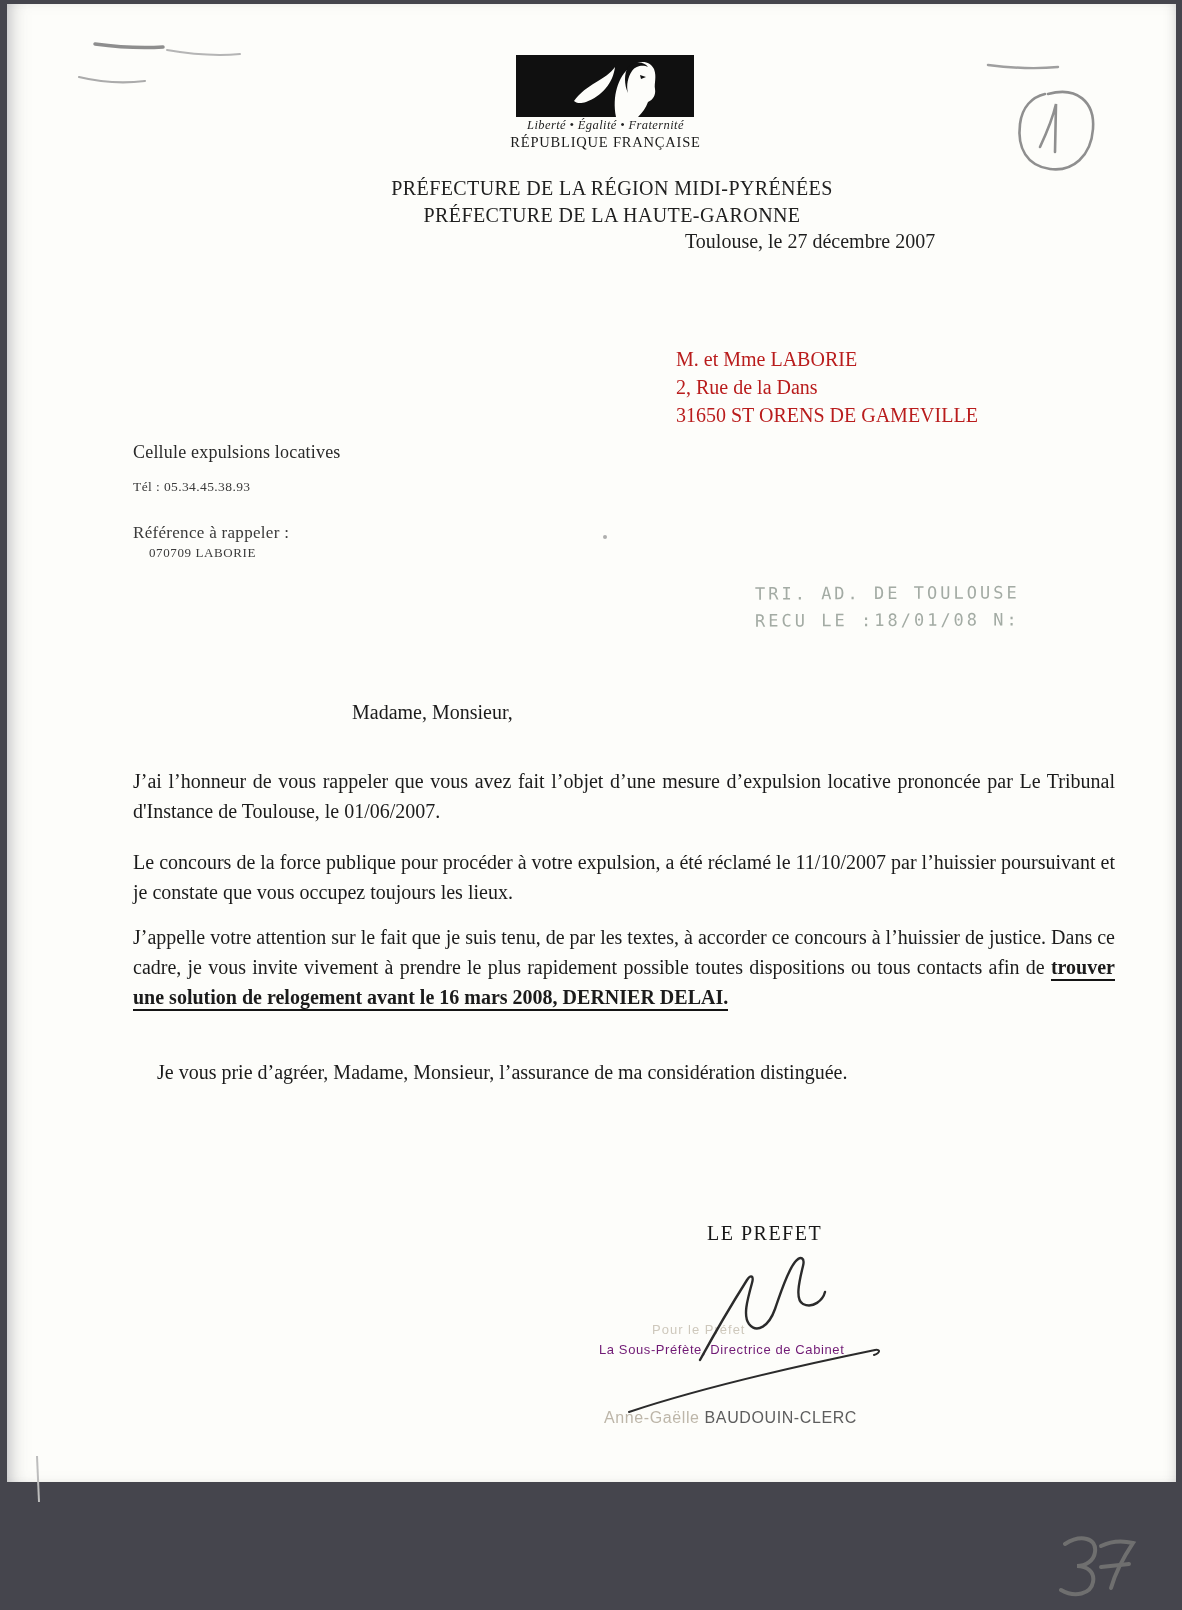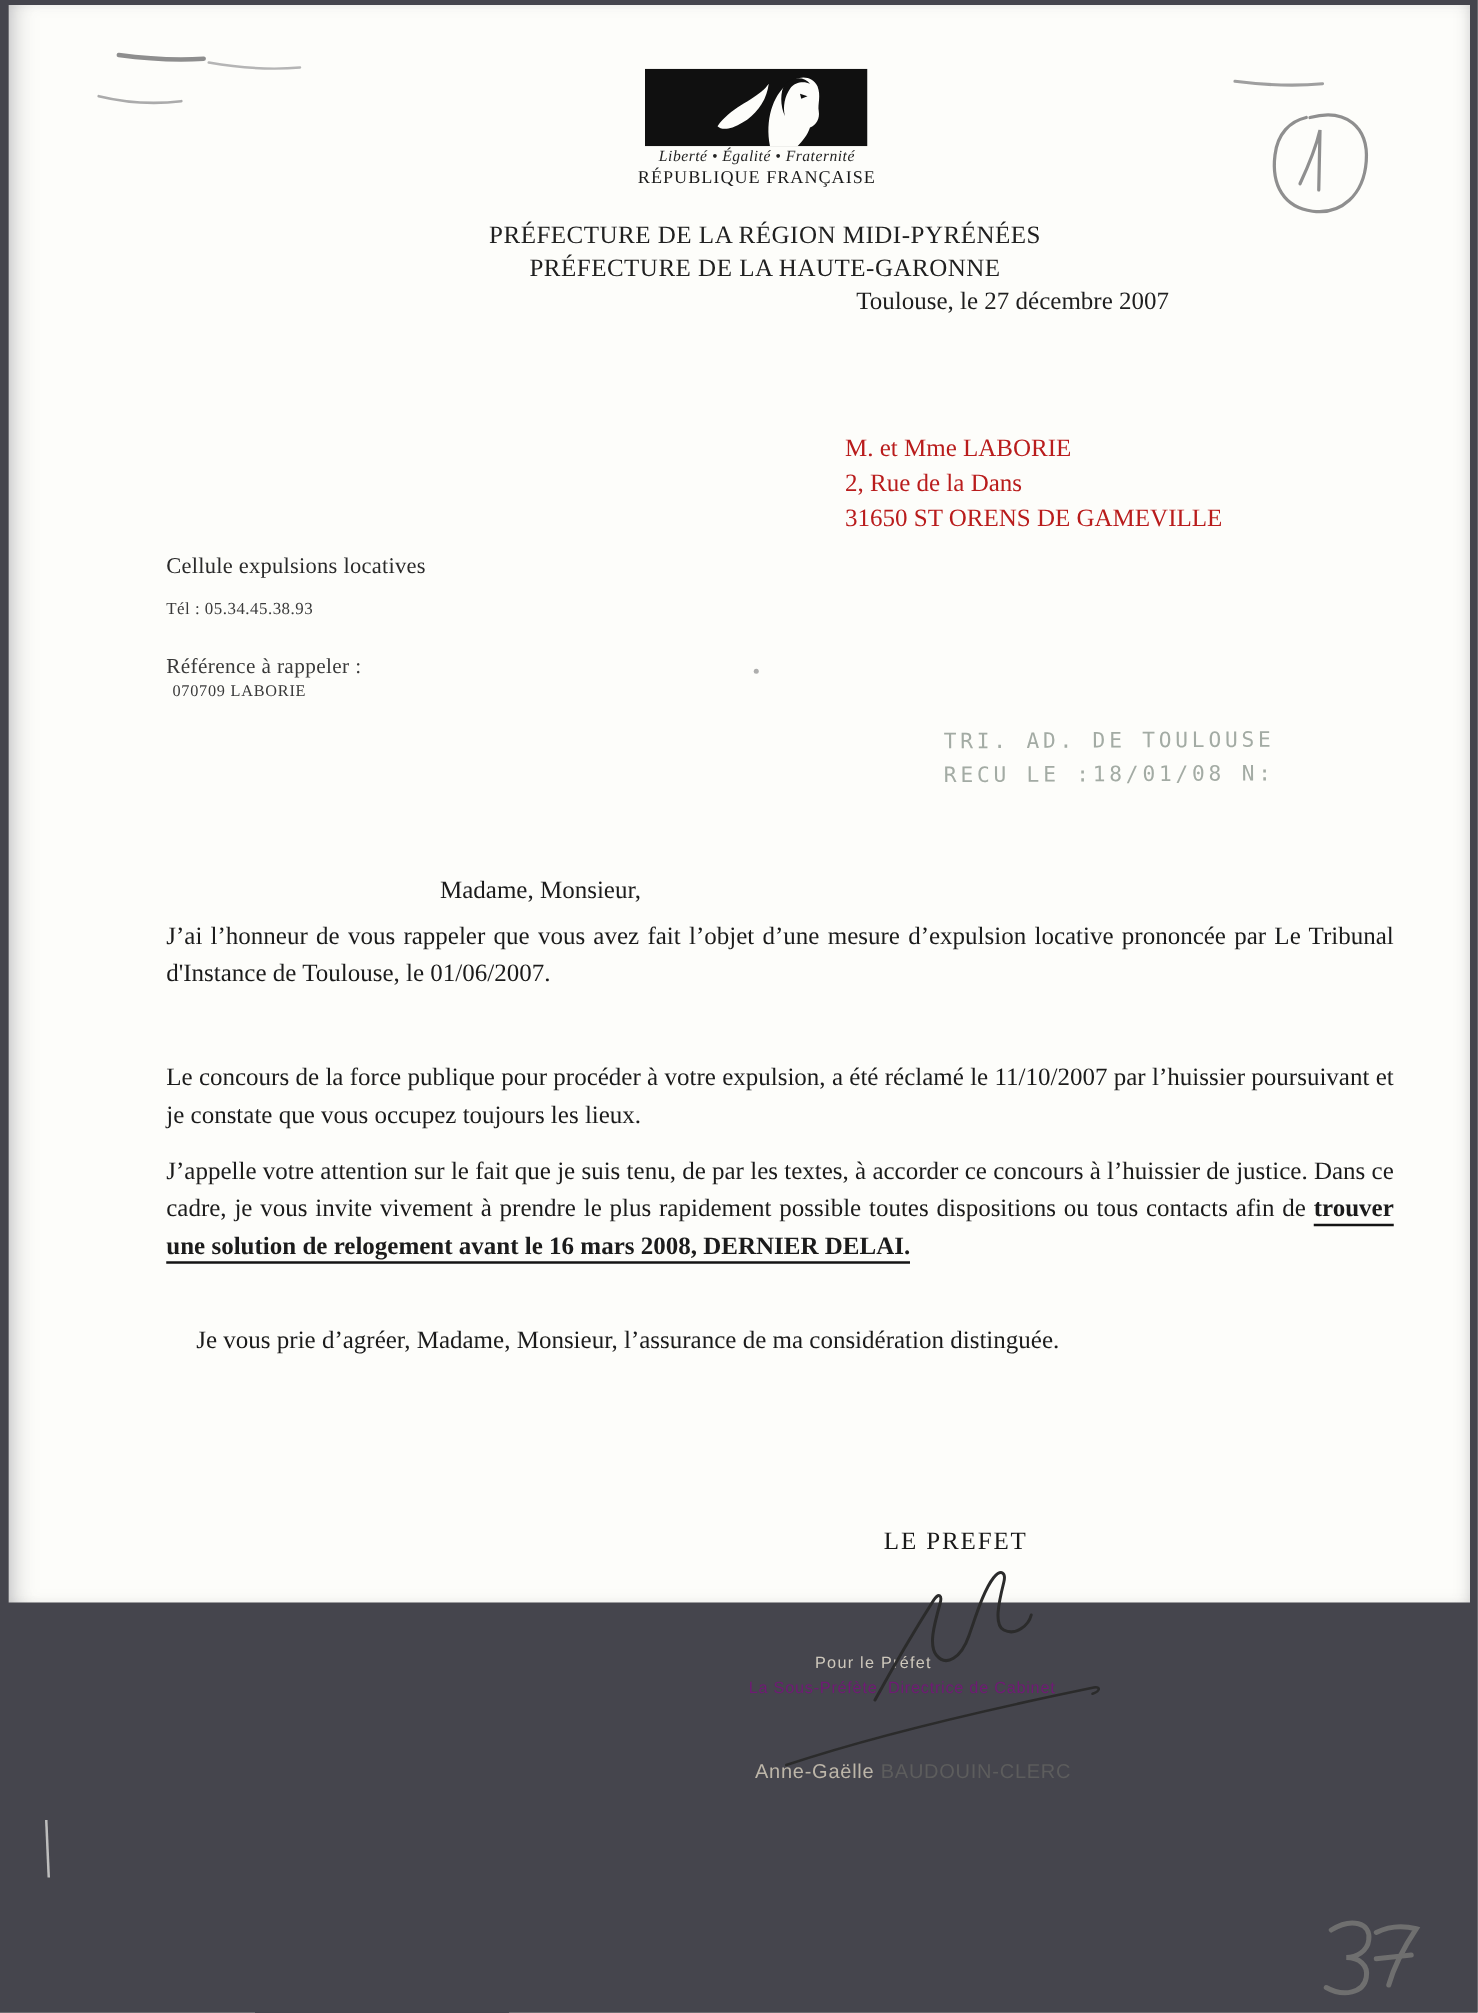--- a/index.html
+++ b/index.html
@@ -1,44 +1,44 @@
 <!DOCTYPE html>
 <html><head>
 <meta charset="utf-8">
 <style>
   html,body{margin:0;padding:0;}
   body{background:#2e2e34;font-family:"Liberation Serif", serif;}
   .frame{position:relative;width:1182px;height:1610px;background:#45454d;overflow:hidden;}
-  .page{position:absolute;left:7px;top:4px;width:1169px;height:1278px;background:#fdfdfa;
+  .page{position:absolute;left:7px;top:4px;width:1169px;height:1478px;background:#fdfdfa;
         box-shadow:inset 14px 0 22px -16px rgba(70,70,80,.55), inset -8px 0 14px -10px rgba(70,70,80,.35);}
   .abs{position:absolute;}
 
   
   .logo-box{left:509px;top:51px;width:178px;height:62px;}
   .logo-motto{left:496px;top:114px;width:205px;text-align:center;font-style:italic;font-size:12.5px;color:#222;letter-spacing:.4px;}
   .logo-country{left:496px;top:130px;width:205px;text-align:center;font-size:14.5px;color:#1a1a1a;letter-spacing:.8px;font-variant:small-caps;}
   .prefecture{left:305px;top:171px;width:600px;text-align:center;font-size:20px;line-height:27px;color:#202020;letter-spacing:.4px;}
   .dateline{left:678px;top:226px;font-size:20px;color:#1e1e1e;}
 
   
   .recipient{left:669px;top:341px;font-size:20px;line-height:28px;color:#b91c1c;}
   .sender{left:126px;top:438px;color:#2a2a2a;}
   .sender .service{font-size:18px;letter-spacing:.2px;}
   .sender .phone{font-size:13.5px;margin-top:16px;letter-spacing:.4px;color:#3a3a3a;}
   .sender .refl{font-size:17px;margin-top:28px;letter-spacing:.3px;color:#3a3a3a;}
-  .sender .refv{font-size:13px;margin-top:2px;margin-left:5px;letter-spacing:.6px;color:#3a3a3a;}
+  .sender .refv{font-size:13px;margin-top:2px;margin-left:16px;letter-spacing:.6px;color:#3a3a3a;}
 
   
   .stamp{left:748px;top:576px;font-family:"DejaVu Sans Mono", monospace;font-size:17px;line-height:27px;
          color:#9aa39b;letter-spacing:3px;opacity:.9;transform:rotate(-.3deg);}
 
   
   .salutation{left:345px;top:697px;font-size:20px;color:#1b1b1b;}
   .para{left:126px;width:982px;font-size:20px;line-height:30px;color:#1b1b1b;text-align:justify;}
-  .p1{top:730px;}
+  .p1{top:762px;}
   .p2{top:843px;}
   .p3{top:918px;}
   .p4{top:1053px;margin-left:24px;}
   .emph{font-weight:bold;border-bottom:2.5px solid #141414;padding-bottom:1px;}
 
   
   .prefet{left:700px;top:1218px;font-size:20px;letter-spacing:1.5px;color:#181818;}
   .sig-stamp1{left:645px;top:1318px;font-size:13px;color:#cec8bc;letter-spacing:1px;font-family:"Liberation Sans",sans-serif;}
   .sig-stamp2{left:592px;top:1338px;font-size:13px;color:#701a75;letter-spacing:.6px;font-family:"Liberation Sans",sans-serif;}
   .sig-name{left:597px;top:1405px;font-size:16px;font-family:"Liberation Sans",sans-serif;letter-spacing:.6px;}

